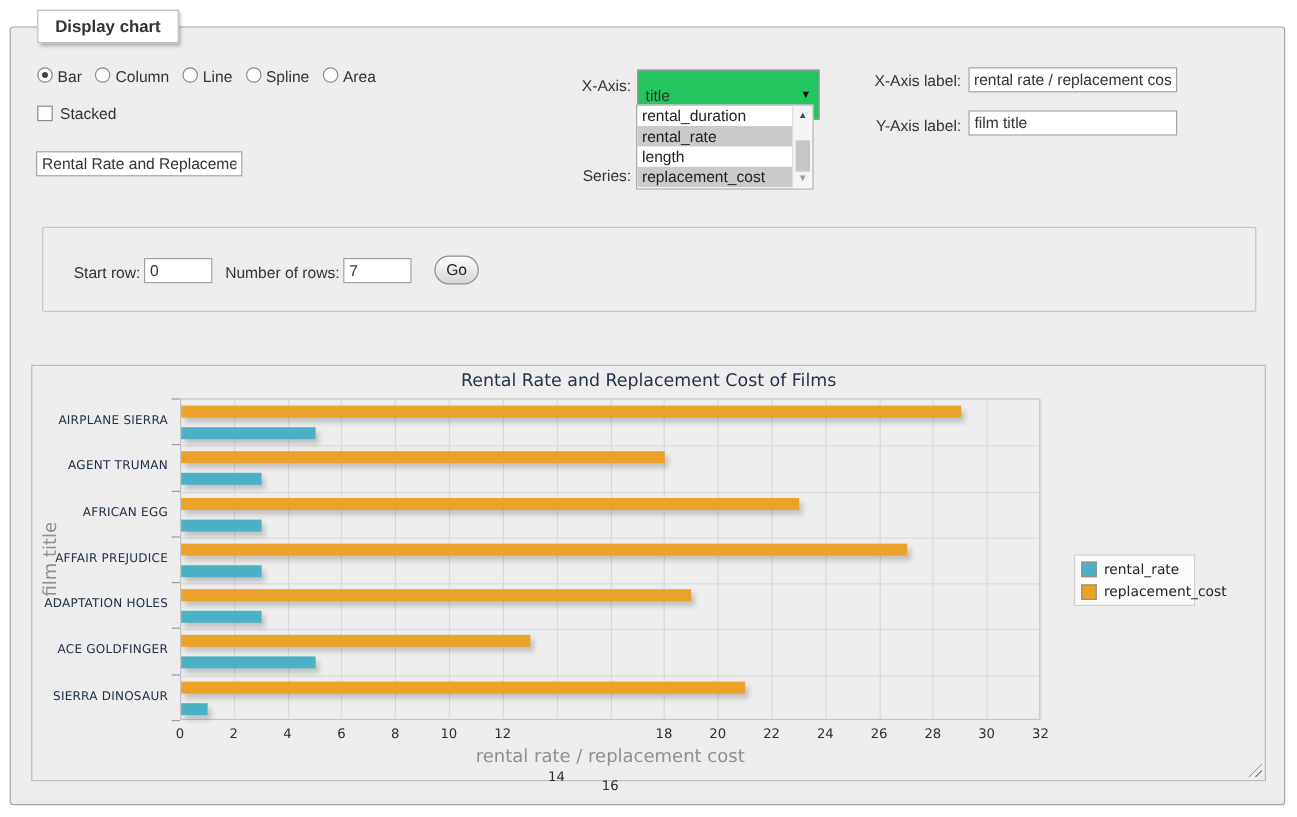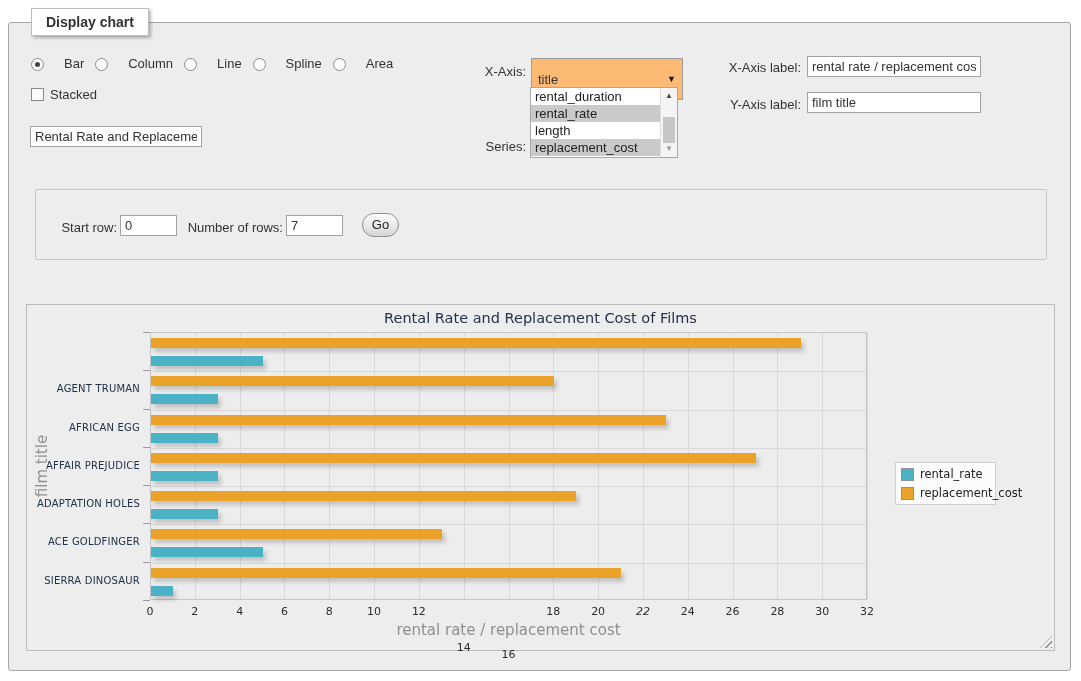--- a/index.html
+++ b/index.html
@@ -2,33 +2,33 @@
 <html><head>
 <meta charset="utf-8">
 <style>
   * { box-sizing: border-box; margin: 0; padding: 0; }
   html,body { width:1081px; height:681px; background:#fff; font-family:"Liberation Sans", sans-serif; font-size:13px; color:#333; position:relative; overflow:hidden; }
 
   .fieldset { position:absolute; left:8px; top:22px; width:1063px; height:649px; background:#ededed; border:1px solid #a6a6a6; border-radius:3px; }
   .legendbox { position:absolute; left:22px; top:-15px; background:#ffffff; border:1px solid #bdbdbd; box-shadow:2px 2px 3px rgba(0,0,0,0.28); padding:5px 14px; font-weight:bold; font-size:14px; color:#333; white-space:nowrap; }
 
   .row-types { position:absolute; left:22px; top:33px; display:flex; align-items:center; gap:11px; }
-  .radio-item { display:flex; align-items:flex-end; gap:20px; }
+  .radio-item { display:flex; align-items:flex-start; gap:4px; }
   .radio { width:13px; height:13px; border:1px solid #8a8a8a; border-radius:50%; background:#fdfdfd; position:relative; flex:0 0 auto; }
   .radio.sel::after { content:""; position:absolute; left:3px; top:3px; width:5px; height:5px; border-radius:50%; background:#444; }
 
   .stacked-row { position:absolute; left:22px; top:64px; display:flex; align-items:center; gap:6px; }
   .checkbox { width:13px; height:13px; border:1px solid #8a8a8a; background:#fdfdfd; }
 
   input.txt { border:1px solid #a2a2a2; background:#fff; height:21px; font-family:"Liberation Sans",sans-serif; font-size:13px; color:#333; padding:0 4px; }
   .lbl { position:absolute; text-align:right; color:#333; }
 
   .title-input { position:absolute; left:21px; top:103px; width:172px; }
 
-  .xaxis-select { position:absolute; left:522px; top:35px; width:152px; height:42px; background:#fdba74; border:1px solid #9c9c9c; display:flex; align-items:center; padding:0 6px; }
+  .xaxis-select { position:absolute; left:522px; top:35px; width:152px; height:42px; background:#22c55e; border:1px solid #9c9c9c; display:flex; align-items:center; padding:0 6px; }
   .xaxis-select .val { flex:1; }
   .xaxis-select .arrow { font-size:9px; color:#111; }
 
   .listbox { position:absolute; left:521px; top:64px; width:148px; height:71px; background:#fff; border:1px solid #a8a8a8; overflow:hidden; }
   .opts { position:absolute; left:0; top:0; right:17px; bottom:0; }
   .opt { height:17px; line-height:17px; padding-left:4px; white-space:nowrap; color:#222; }
   .opt.selopt { background:#cacaca; }
   .sbar { position:absolute; right:0; top:0; bottom:0; width:17px; background:#f4f4f4; border-left:1px solid #dedede; }
   .sbar .up,.sbar .down { position:absolute; left:0; width:16px; height:16px; text-align:center; font-size:8px; line-height:16px; }
   .sbar .up { top:0; color:#4a4a4a; }
@@ -172,20 +172,21 @@
         <div class="legend-row">
           <div class="swatch" style="background: rgb(75, 178, 197);"></div>
           <div class="legend-label">rental_rate</div>
         </div>
         <div class="legend-row">
           <div class="swatch" style="background: rgb(234, 162, 40);"></div>
           <div class="legend-label">replacement_cost</div>
         </div>
       </div>
     <div class="resize-handle"></div>
+  <div class="cat-label" style="top: 27px; height: 38.2857px; line-height: 38.2857px;">AIRPLANE SIERRA</div>
       <div class="cat-label" style="top: 65.2857px; height: 38.2857px; line-height: 38.2857px;">AGENT TRUMAN</div>
       <div class="cat-label" style="top: 103.571px; height: 38.2857px; line-height: 38.2857px;">AFRICAN EGG</div>
       <div class="cat-label" style="top: 141.857px; height: 38.2857px; line-height: 38.2857px;">AFFAIR PREJUDICE</div>
       <div class="cat-label" style="top: 180.143px; height: 38.2857px; line-height: 38.2857px;">ADAPTATION HOLES</div>
       <div class="cat-label" style="top: 218.429px; height: 38.2857px; line-height: 38.2857px;">ACE GOLDFINGER</div>
       <div class="cat-label" style="top: 256.714px; height: 38.2857px; line-height: 38.2857px;">SIERRA DINOSAUR</div>
       <div class="ytickmark" style="top: 27px;"></div>
       <div class="ytickmark" style="top: 65.2857px;"></div>
       <div class="ytickmark" style="top: 103.571px;"></div>
       <div class="ytickmark" style="top: 141.857px;"></div>
@@ -197,20 +198,20 @@
       <div class="xtick" style="left: 150.812px;">2</div>
       <div class="xtick" style="left: 195.625px;">4</div>
       <div class="xtick" style="left: 240.438px;">6</div>
       <div class="xtick" style="left: 285.25px;">8</div>
       <div class="xtick" style="left: 330.062px;">10</div>
       <div class="xtick" style="left: 374.875px;">12</div>
       <div class="xtick" style="left: 419.688px; margin-top: 36px;">14</div>
       <div class="xtick" style="left: 464.5px; margin-top: 43px;">16</div>
       <div class="xtick" style="left: 509.312px;">18</div>
       <div class="xtick" style="left: 554.125px;">20</div>
-      <div class="xtick" style="left: 598.938px; font-style: italic;">22</div>
+      <div class="xtick" style="left: 598.938px;">22</div>
       <div class="xtick" style="left: 643.75px;">24</div>
       <div class="xtick" style="left: 688.562px;">26</div>
       <div class="xtick" style="left: 733.375px;">28</div>
       <div class="xtick" style="left: 778.188px;">30</div>
       <div class="xtick" style="left: 823px;">32</div>
     </div>
 </div>
 
 </body></html>

